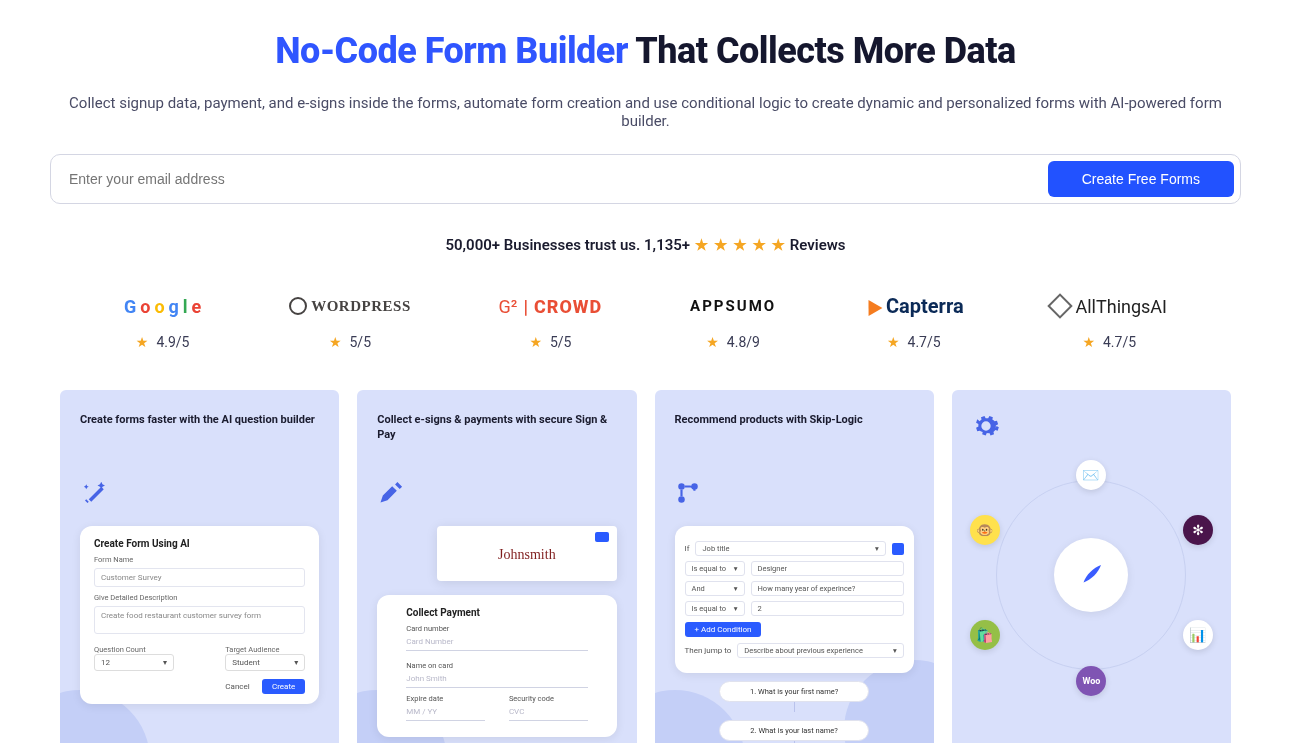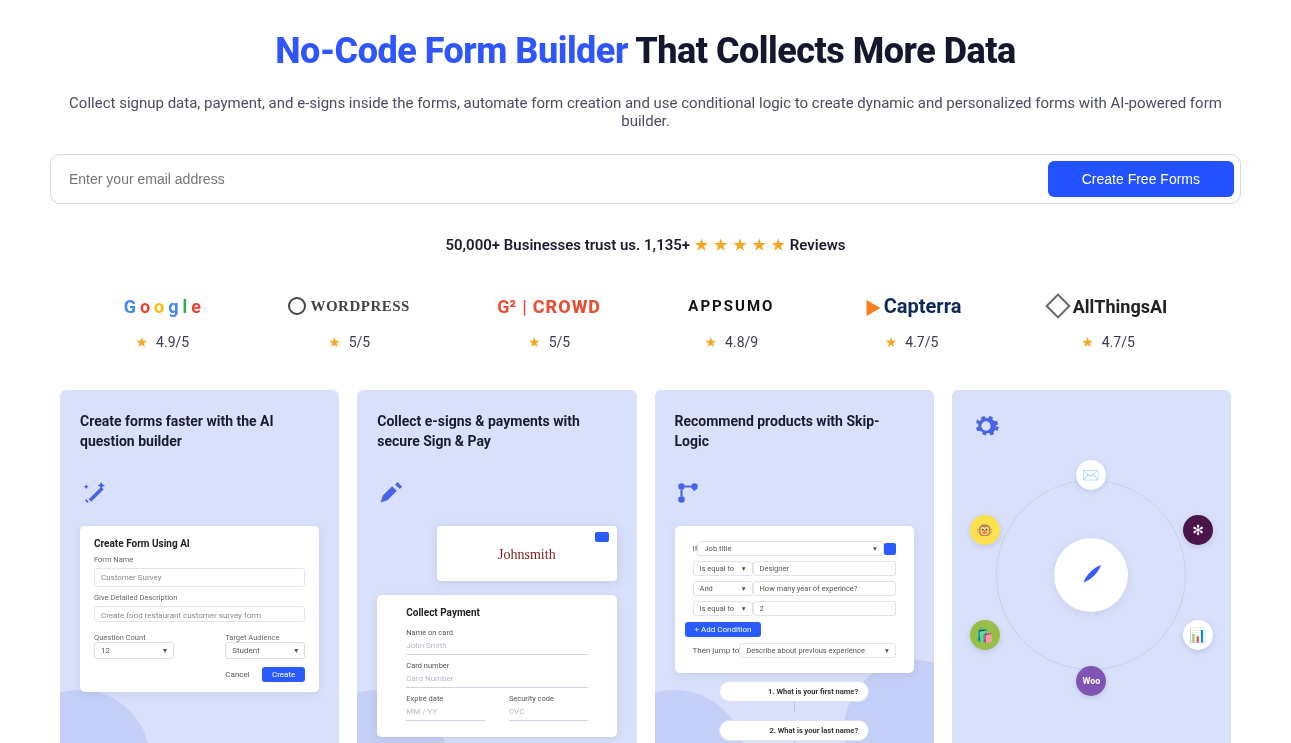--- a/index.html
+++ b/index.html
@@ -92,45 +92,45 @@
 
   
   .google span:nth-child(1){color:#4285F4}
   .google span:nth-child(2){color:#EA4335}
   .google span:nth-child(3){color:#FBBC05}
   .google span:nth-child(4){color:#4285F4}
   .google span:nth-child(5){color:#34A853}
   .google span:nth-child(6){color:#EA4335}
   .wordpress { color:#464342; font-family: Georgia, serif; font-size:15px; letter-spacing:0.5px;}
   .wp-icon   { width:18px;height:18px;border:2px solid #464342;border-radius:50%;display:inline-block;position:relative;}
-  .g2crowd .g2 { color:#e94e35; font-weight:700; }
+  .g2crowd .g2 { color:#e94e35; font-weight:400; }
   .g2crowd .bar{ color:#e94e35; margin:0 2px;}
   .g2crowd .crowd { color:#e94e35; font-weight:800; letter-spacing:1px;}
   .appsumo { letter-spacing:2px; font-weight:700; font-size:15px; color:#111;}
   .capterra { color:#0b2a57; font-weight:700; font-size:20px; display:flex; align-items:center; gap:6px;}
   .cap-arrow{ width:0;height:0;border-left:8px solid transparent;border-right:8px solid transparent;border-bottom:14px solid #f57c1f; transform:rotate(-30deg);}
-  .allthings { color:#222; font-size:18px; font-weight:700; display:flex;align-items:center;gap:6px;}
+  .allthings { color:#222; font-size:18px; font-weight:400; display:flex;align-items:center;gap:6px;}
   .hex-icon  { width:18px;height:18px;border:2px solid #666; transform:rotate(45deg);}
 
   .cards {
     display: flex;
     gap: 18px;
     margin: 0 10px;
   }
   .card {
     flex: 1;
     background: #d9e0fb;
     border-radius: 6px;
     padding: 22px 20px 0 20px;
     height: 380px;
     position: relative;
     overflow: hidden;
   }
   .card-title {
-    font-size: 14px;
+    font-size: 11px;
     font-weight: 700;
     color: #1a1b2e;
     line-height: 1.4;
     margin-bottom: 20px;
     min-height: 46px;
   }
   .card-icon {
     color: #4764e6;
     font-size: 30px;
     margin-bottom: 18px;
@@ -142,21 +142,21 @@
     background: #c4cff7;
     border-radius: 50%;
     bottom: -60px;
   }
   .blob.left { left: -50px; }
   .blob.right{ right: -50px; }
 
   
   .panel {
     background:#fff;
-    border-radius:5px;
+    border-radius:12px;
     box-shadow:0 2px 10px rgba(0,0,0,.08);
     font-size:9px;
     color:#555;
     position:relative;
     z-index:2;
   }
   .panel .hdr { font-weight:700; color:#222; font-size:10px; }
   .panel .row { border:1px solid #e3e5ef; border-radius:3px; padding:4px 6px; margin:4px 0; color:#888; font-size:8px;}
   .tiny-btn { background:#2a5bff;color:#fff;border-radius:3px;padding:3px 10px;font-size:8px;display:inline-block;}
   .tiny-btn.ghost{ background:transparent;color:#555;}
@@ -172,23 +172,23 @@
   .sig-box .script{ font-family: "Brush Script MT", cursive; font-size:14px; color:#7f1d1d;}
   .sig-box .tag{ position:absolute; top:6px; right:8px; width:14px;height:10px;background:#2a5bff;border-radius:2px;}
   .c2-panel{ padding:12px 29px 14px; }
   .underline-field{ border:none;border-bottom:1px solid #d0d3e3;padding:4px 0;margin-bottom:2px;}
   .uf-label{ font-size:7.5px;color:#555;}
   .uf-val  { font-size:8px;color:#b8b8c9;}
   .uf-row  { display:flex; gap:24px; margin-top:6px;}
 
   
   .c3-panel{ padding:10px 10px; font-size:8px; }
-  .cond-row{ display:flex;align-items:center;margin:5px 8px;}
+  .cond-row{ display:flex;align-items:center;gap:6px;margin:5px 0;}
   .sel{ border:1px solid #e0e2ee;border-radius:3px;padding:2px 6px;font-size:7.5px;color:#555;background:#fff;flex:1;display:flex;justify-content:space-between;}
-  .pill{ background:#fff;border:1px solid #e0e2ee;border-radius:16px;padding:5px 10px;font-size:7.5px;color:#333;text-align:right;margin:8px auto 0;width:150px;position:relative;z-index:2;font-weight:bold;}
+  .pill{ background:#fff;border:1px solid #e0e2ee;border-radius:16px;padding:5px 10px;font-size:7.5px;color:#333;text-align:center;margin:8px auto 0;width:150px;position:relative;z-index:2;}
   .vline{ width:1px;height:10px;background:#b9c2ec;margin:0 auto;}
 
   
   .int-wrap{ position:relative; height:230px;}
   .ring{ position:absolute;top:50%;left:50%;width:190px;height:190px;border:1px solid #c7d0f1;border-radius:50%;transform:translate(-50%,-50%);}
   .hub { position:absolute;top:50%;left:50%;width:74px;height:74px;background:#fff;border-radius:50%;transform:translate(-50%,-50%);display:flex;align-items:center;justify-content:center;color:#3a5cff;font-size:28px;box-shadow:0 2px 10px rgba(0,0,0,.08);}
   .node{ position:absolute;width:30px;height:30px;border-radius:50%;background:#fff;box-shadow:0 2px 6px rgba(0,0,0,.12);display:flex;align-items:center;justify-content:center;font-size:14px;}
 </style>
 </head>
 <body>
@@ -293,21 +293,21 @@
     <div class="card-icon">
       <svg width="30" height="30" viewBox="0 0 24 24" fill="#4764e6">
           <path d="M7 17l10-10 2 2-10 10-2-2zm-3 1l1-1 2 2-1 1-2-2zM17 3l1 2 2 1-2 1-1 2-1-2-2-1 2-1 1-2zM5 5l.7 1.4L7 7l-1.3.6L5 9l-.7-1.4L3 7l1.3-.6L5 5z"></path>
         </svg>
     </div>
     <div class="panel c1-panel">
       <div class="hdr">Create Form Using AI</div>
       <div class="lbl">Form Name</div>
       <div class="row">Customer Survey</div>
       <div class="lbl">Give Detailed Description</div>
-      <div class="row" style="height:16px">Create food restaurant customer survey form</div>
+      <div class="row" style="height:28px">Create food restaurant customer survey form</div>
       <div class="c1-foot">
         <div>
           <div class="lbl">Question Count</div>
           <div class="mini-select">
               <span>12</span>
               <span>▾</span>
             </div>
         </div>
         <div>
           <div class="lbl">Target Audience</div>
@@ -331,27 +331,27 @@
       <svg width="28" height="28" viewBox="0 0 24 24" fill="#4764e6">
           <path d="M3 21l6-2 8-8-4-4-8 8-2 6zm12.5-15.5l2-2 4 4-2 2-4-4z"></path>
         </svg>
     </div>
     <div class="sig-box">
       <span class="tag"></span>
       <span class="script">Johnsmith</span>
     </div>
     <div class="panel c2-panel">
       <div class="hdr">Collect Payment</div>
+      <div style="margin-top:6px">
+        <div class="uf-label">Card number</div>
+        <div class="underline-field uf-val">Card Number</div>
+      </div>
       <div style="margin-top:10px">
         <div class="uf-label">Name on card</div>
         <div class="underline-field uf-val">John Smith</div>
-      </div>
-      <div style="margin-top:6px">
-        <div class="uf-label">Card number</div>
-        <div class="underline-field uf-val">Card Number</div>
       </div>
       <div class="uf-row">
         <div style="flex:1">
           <div class="uf-label">Expire date</div>
           <div class="underline-field uf-val">MM / YY</div>
         </div>
         <div style="flex:1">
           <div class="uf-label">Security code</div>
           <div class="underline-field uf-val">CVC</div>
         </div>

